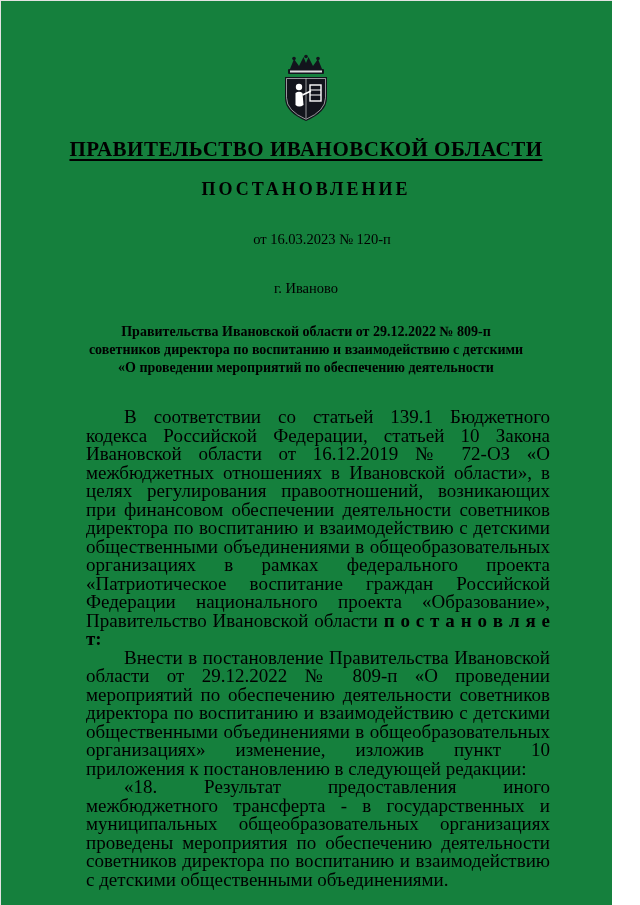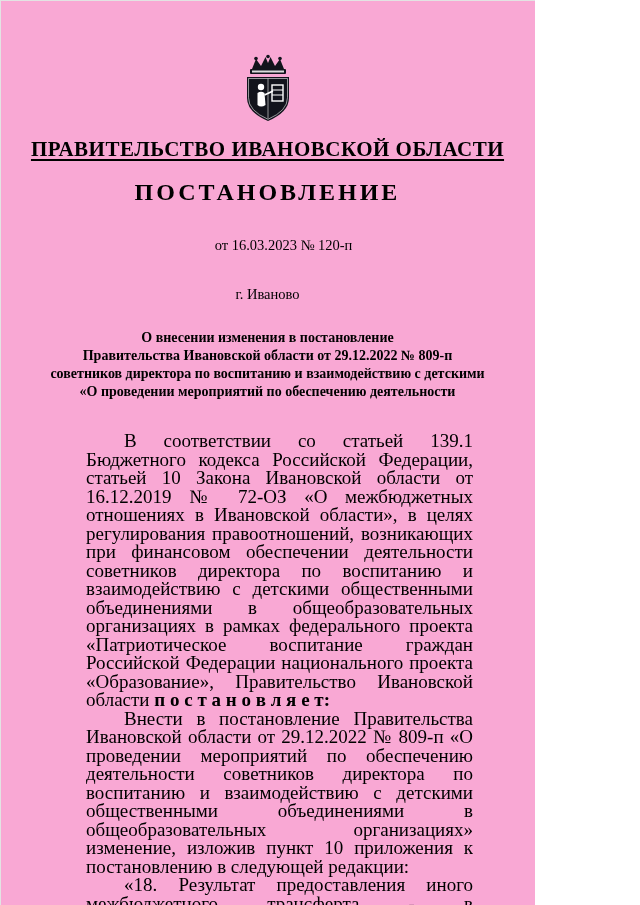--- a/index.html
+++ b/index.html
@@ -2,23 +2,23 @@
 <html><head>
 <meta charset="utf-8">
 <style>
   html, body {
     margin: 0;
     padding: 0;
     background: #ffffff;
   }
   .page {
     position: relative;
-    width: 535px;
+    width: 612px;
     height: 905px;
-    background: #f9a8d4;
+    background: #15803d;
     color: #000000;
     font-family: "Liberation Serif", "DejaVu Serif", serif;
     overflow: hidden;
     box-shadow: inset 1px 1px 0 #e3e3e3;
   }
   .arms-wrap {
     display: flex;
     justify-content: center;
     padding-top: 54px;
   }
@@ -27,21 +27,21 @@
     font-weight: bold;
     font-size: 21px;
     letter-spacing: 0.5px;
     margin-top: 13px;
     text-decoration: underline;
     text-underline-offset: 3px;
   }
   .doc-type {
     text-align: center;
     font-weight: bold;
-    font-size: 24px;
+    font-size: 18px;
     letter-spacing: 3px;
     margin-top: 17px;
   }
   .date-line {
     text-align: center;
     font-size: 14.5px;
     line-height: 17px;
     margin-top: 31px;
     padding-left: 32px;
   }
@@ -105,21 +105,20 @@
 
   <div class="org-name">ПРАВИТЕЛЬСТВО ИВАНОВСКОЙ ОБЛАСТИ</div>
 
   <div class="doc-type">ПОСТАНОВЛЕНИЕ</div>
 
   <div class="date-line">от 16.03.2023 № 120-п</div>
 
   <div class="city-line">г. Иваново</div>
 
   <div class="doc-title">
-    <div>О внесении изменения в постановление</div>
     <div>Правительства Ивановской области от 29.12.2022 № 809-п</div>
     <div>советников директора по воспитанию и взаимодействию с детскими</div>
     <div>«О проведении мероприятий по обеспечению деятельности</div>
   </div>
 
   <div class="doc-body">
     <p><span>В соответствии со статьей 139.1 Бюджетного кодекса Российской Федерации, статьей 10 Закона Ивановской области от 16.12.2019 № 72-ОЗ «О межбюджетных отношениях в Ивановской области», в целях регулирования правоотношений, возникающих при финансовом обеспечении деятельности советников директора по воспитанию и взаимодействию с детскими общественными объединениями в общеобразовательных организациях в рамках федерального проекта «Патриотическое воспитание граждан Российской Федерации национального проекта «Образование», Правительство Ивановской области </span><span class="bold-inline">п о с т а н о в л я е т:</span></p>
     <p>Внести в постановление Правительства Ивановской области от 29.12.2022 № 809-п «О проведении мероприятий по обеспечению деятельности советников директора по воспитанию и взаимодействию с детскими общественными объединениями в общеобразовательных организациях» изменение, изложив пункт 10 приложения к постановлению в следующей редакции:</p>
     <p>«18. Результат предоставления иного межбюджетного трансферта - в государственных и муниципальных общеобразовательных организациях проведены мероприятия по обеспечению деятельности советников директора по воспитанию и взаимодействию с детскими общественными объединениями.</p>
   </div>

